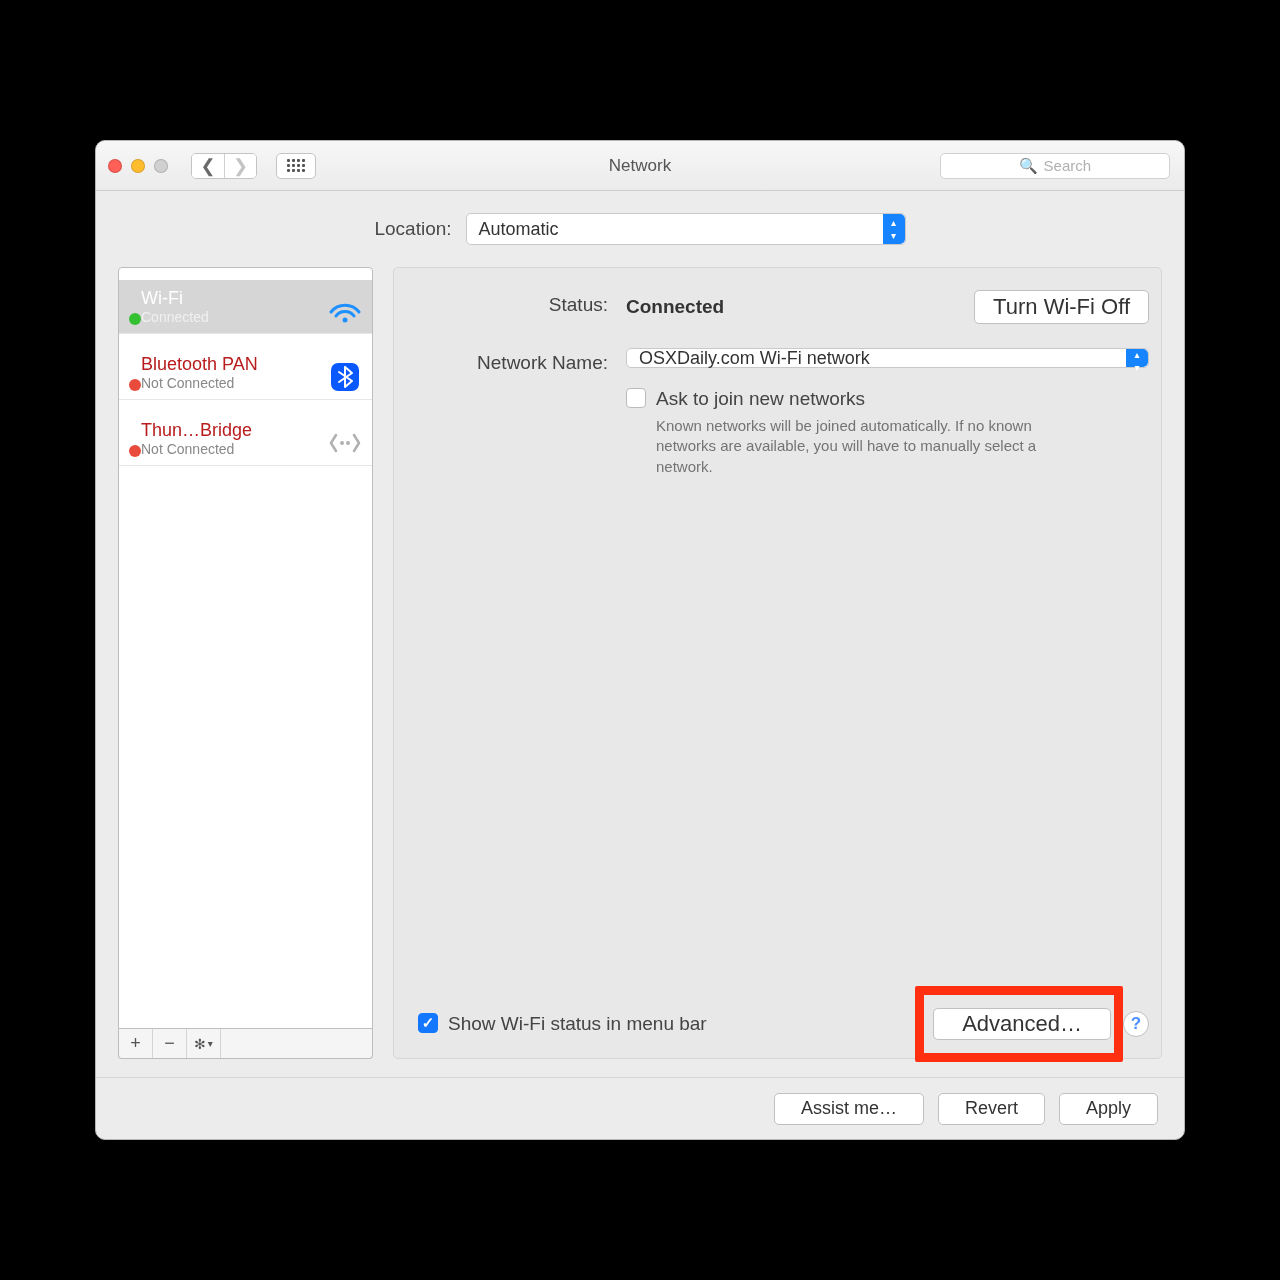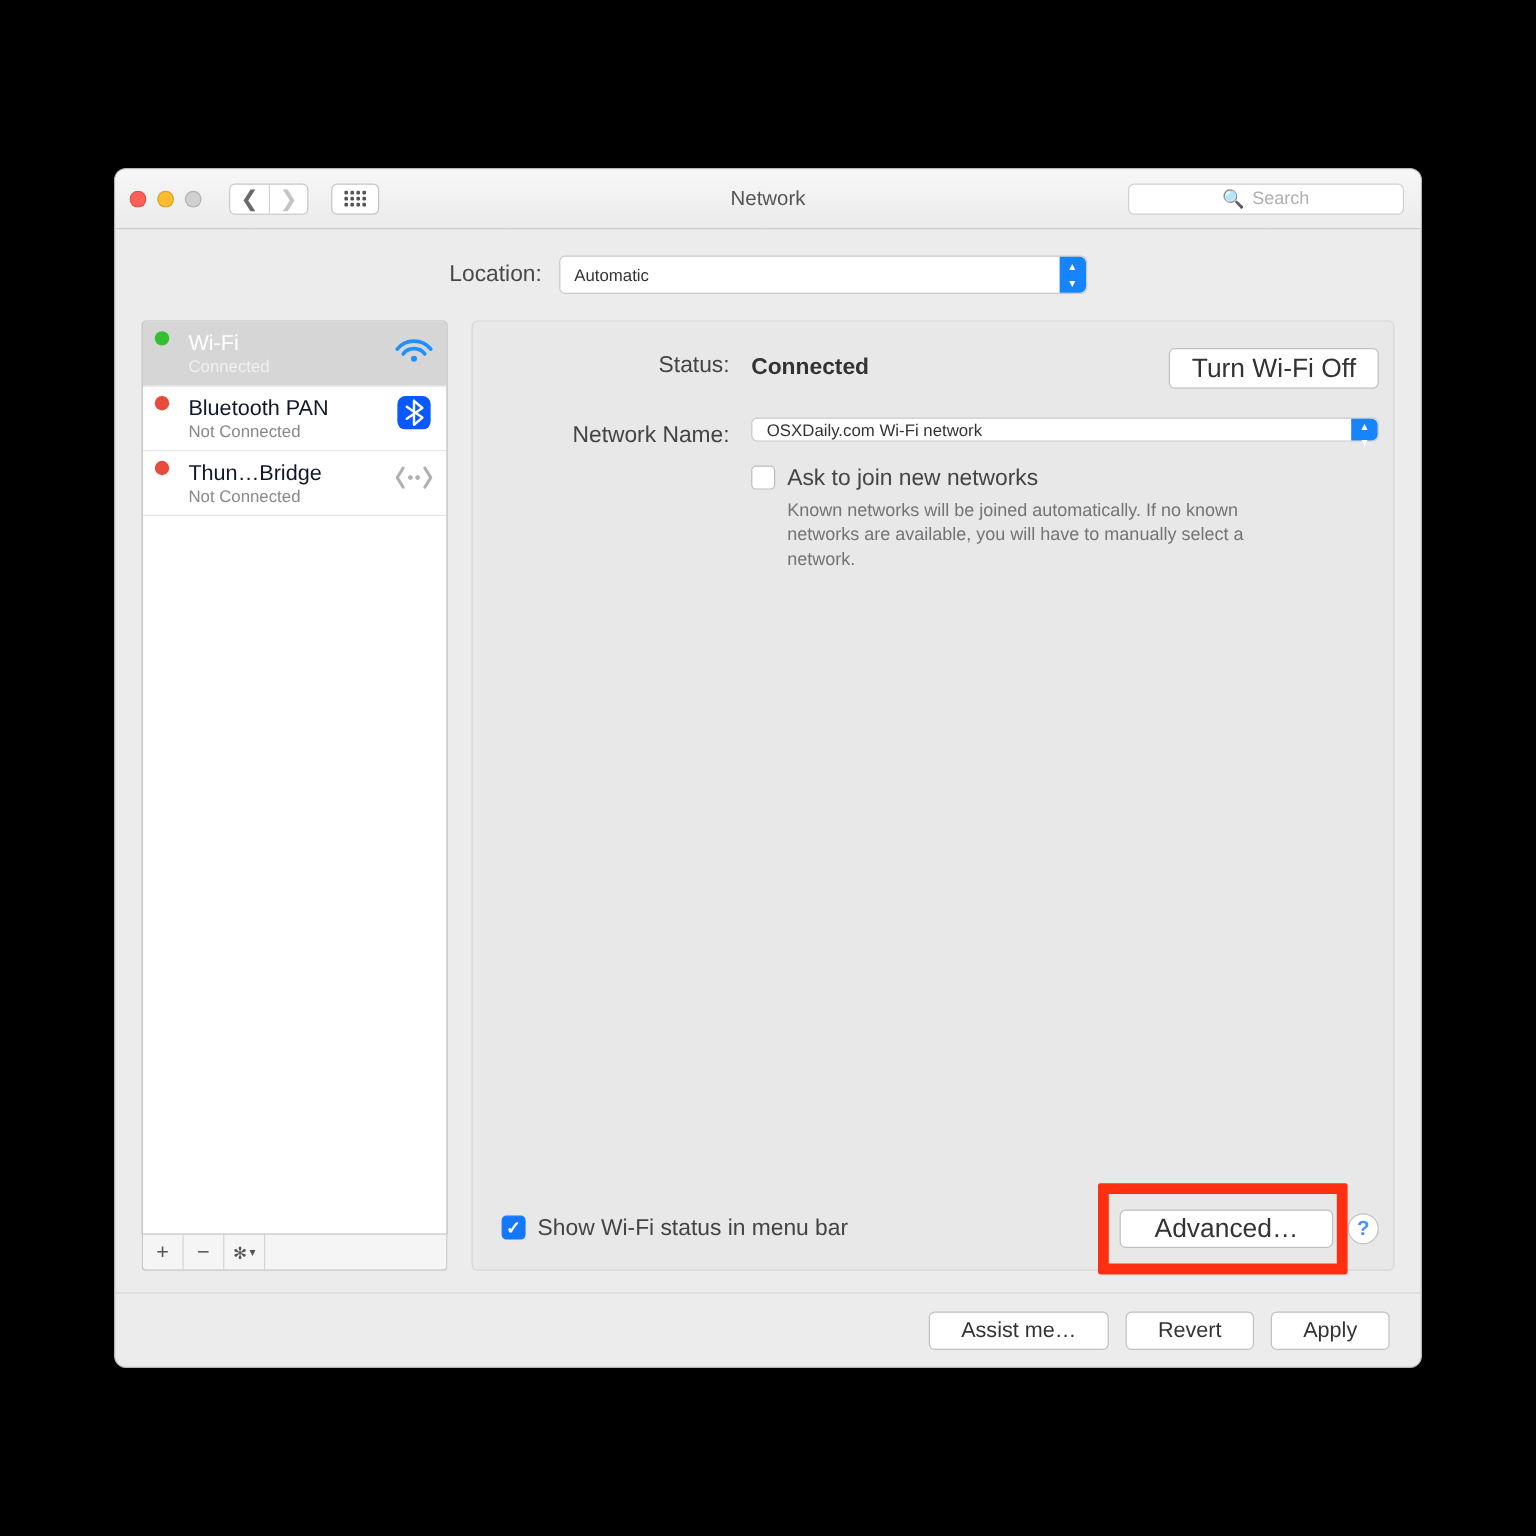--- a/index.html
+++ b/index.html
@@ -41,35 +41,35 @@
   .navbtn.disabled{color:#c4c4c4;}
   .gridbtn{margin-left:10px;height:26px;width:40px;border:1px solid #c4c4c4;border-radius:5px;background:#fff;display:flex;align-items:center;justify-content:center;}
   .gridbtn .dots{display:grid;grid-template-columns:repeat(4,3px);grid-template-rows:repeat(3,3px);gap:2px;}
   .gridbtn .dots span{width:3px;height:3px;background:#555;border-radius:1px;}
   .title{position:absolute;left:0;right:0;text-align:center;color:#555;font-size:17px;}
   .searchfield{position:absolute;right:14px;width:230px;height:26px;border:1px solid #d0d0d0;border-radius:5px;background:#fff;display:flex;align-items:center;justify-content:center;gap:6px;color:#b0b0b0;font-size:15px;}
   .searchfield .mag{font-size:15px;color:#a0a0a0;}
   
   .locrow{display:flex;align-items:center;justify-content:center;gap:14px;padding:22px 0 10px;}
   .locrow .lbl{color:#4a4a4a;font-size:19px;}
-  .dropdown{height:32px;background:#fff;border:1px solid #c9c9c9;border-radius:5px;display:flex;align-items:center;padding:0 0 0 12px;font-size:14px;color:#333;position:relative;}
+  .dropdown{height:32px;background:#fff;border:1px solid #c9c9c9;border-radius:5px;display:flex;align-items:center;padding:0 0 0 12px;font-size:18px;color:#333;position:relative;}
   .stepper{position:absolute;right:0;top:0;bottom:0;width:22px;background:var(--blue-stepper);border-radius:0 5px 5px 0;display:flex;flex-direction:column;}
   .stepper::before,.stepper::after{content:"";flex:1;display:flex;align-items:center;justify-content:center;}
   .stepper::before{content:"▴";color:#fff;font-size:10px;display:flex;align-items:flex-end;justify-content:center;padding-bottom:1px;}
   .stepper::after{content:"▾";color:#fff;font-size:10px;display:flex;align-items:flex-start;justify-content:center;padding-top:1px;}
   
   .main{flex:1;display:flex;gap:20px;padding:12px 22px 18px 22px;}
   .sidebar{width:255px;display:flex;flex-direction:column;}
   .svc-list{flex:1;border:1px solid var(--border-dark);border-radius:4px 4px 0 0;background:#fff;overflow:hidden;}
-  .svc{display:flex;align-items:flex-start;gap:16px;padding:8px 10px;border-bottom:1px solid #e6e6e6;}
+  .svc{display:flex;align-items:flex-end;gap:0;padding:8px 10px;border-bottom:1px solid #e6e6e6;margin-top:12px;}
   .svc .dot{width:12px;height:12px;border-radius:50%;flex:0 0 auto;}
   .svc .dot.green{background:var(--green);}
   .svc .dot.red{background:var(--red);}
   .svc .txt{flex:1;min-width:0;}
-  .svc .name{font-size:18px;color:#0f172a;white-space:nowrap;overflow:hidden;text-overflow:ellipsis;}
+  .svc .name{font-size:18px;color:#b91c1c;white-space:nowrap;overflow:hidden;text-overflow:ellipsis;}
   .svc .sub{font-size:14px;color:#888;}
   .svc .iconbox{width:34px;height:28px;display:flex;align-items:center;justify-content:center;}
   .svc.selected{background:var(--highlight-sel);}
   .svc.selected .name{font-weight:500;color:#fff;}
   .svc.selected .sub{color:#f0f0f0;}
   .sidebar-footer{height:30px;border:1px solid var(--border-dark);border-top:none;border-radius:0 0 4px 4px;background:#f5f5f5;display:flex;}
   .sfbtn{width:34px;display:flex;align-items:center;justify-content:center;border-right:1px solid #d4d4d4;color:#555;font-size:18px;}
   .sfbtn.gear{font-size:14px;}
   .sfbtn .caret{font-size:10px;margin-left:2px;}
   

